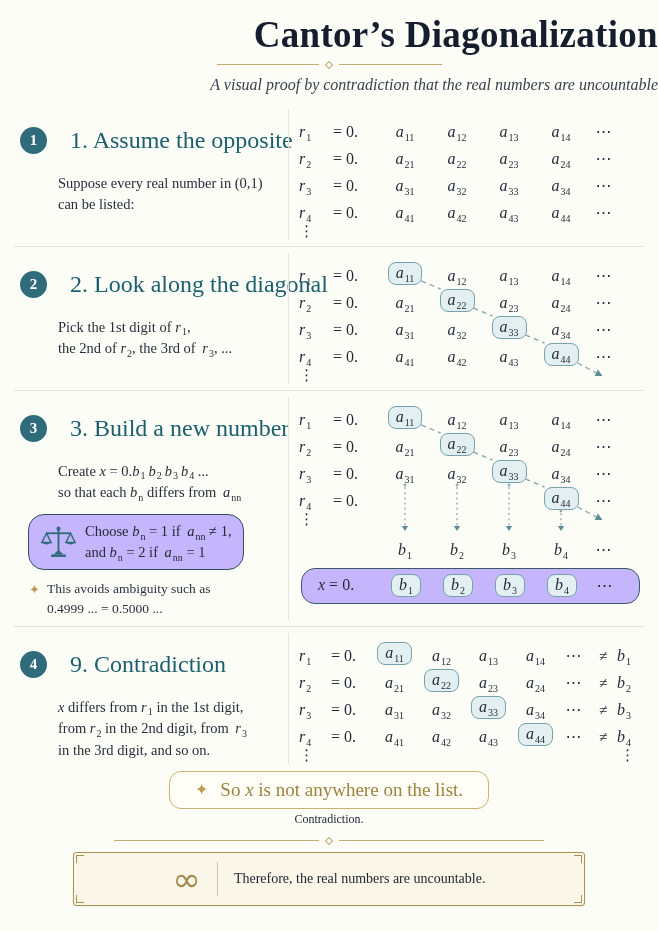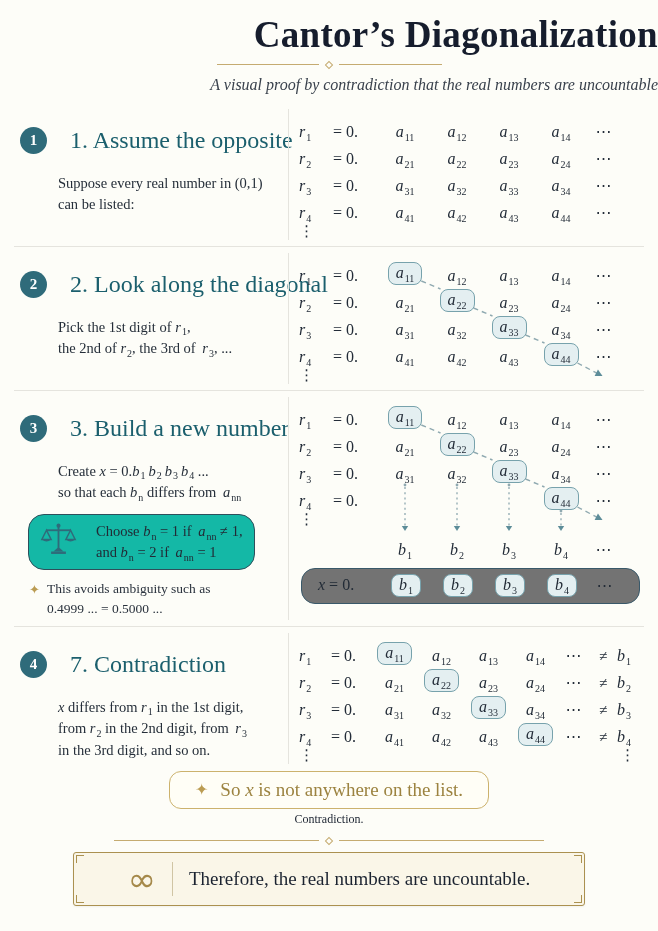--- a/index.html
+++ b/index.html
@@ -56,48 +56,48 @@
   .m-vdots{font-size:15px}
   .m-brow{height:30px;margin-top:1px}
   .hl-box{border:1.2px solid var(--hl-border);background:var(--hl-fill);border-radius:8px;padding:0 7px 1px;line-height:20px}
   .matrix.compact .m-label{width:32px}
   .matrix.compact .m-eq{width:40px}
   .matrix.compact .m-cell{width:47px}
   .matrix.compact .m-dots{width:30px}
   .m-overlay{position:absolute;left:0;top:0;pointer-events:none;overflow:visible}
 
   
-  .rule-box{display:flex;gap:19px;border:1.5px solid #2e4f5b;border-radius:16px;
-            padding:6px 11px;margin:10px 0 9px 8px;width:fit-content;background:#14b8a6}
+  .rule-box{display:flex;align-items:center;gap:8px;border:1.5px solid #2e4f5b;border-radius:16px;
+            padding:6px 11px;margin:10px 0 9px 8px;width:fit-content;background:#c4b5fd}
   .rule-text{font-size:14.5px;line-height:1.45;margin:0}
   .note{display:flex;gap:7px;margin:3px 0 0 9px;font-size:13.5px;line-height:1.5;color:#2a323d}
   .note .star{color:var(--gold);font-size:13px;margin-top:1px}
 
   .x-box{display:flex;align-items:center;border:1.5px solid #39596a;border-radius:14px;
-         padding:5px 8px 6px 2px;margin:9px 6px 0 2px;background:#737373;font-size:16px}
+         padding:5px 8px 6px 2px;margin:9px 6px 0 2px;background:#c4b5fd;font-size:16px}
   .x-label{width:76px;padding-left:14px}
 
   
   footer{text-align:center}
   .so-box{display:inline-flex;align-items:center;gap:12px;border:1.5px solid var(--gold-border);
           background:#fffef6;border-radius:12px;padding:7px 25px;margin:7px auto 0;font-size:19px;color:var(--gold-text)}
   .so-box .star{font-size:16px;color:var(--gold)}
   .assumed{margin:10px 0 0;font-size:15px;color:var(--navy-text)}
   .contra{margin:3px 0 0;font-size:12px;color:var(--navy-text)}
   .final-box{position:relative;display:flex;align-items:center;justify-content:center;gap:16px;width:512px;
              margin:8px auto 0;padding:9px 14px;background:var(--cream);border:1.5px solid #ab9150;
              border-radius:3px;box-shadow:0 1px 2px rgba(0,0,0,.05)}
   .corner{position:absolute;width:8px;height:8px;border:1.5px solid #ab9150}
   .corner.tl{top:2px;left:2px;border-right:none;border-bottom:none}
   .corner.tr{top:2px;right:2px;border-left:none;border-bottom:none}
   .corner.bl{bottom:2px;left:2px;border-right:none;border-top:none}
   .corner.br{bottom:2px;right:2px;border-left:none;border-top:none}
   .infinity{font-size:34px;color:#a5894a;line-height:1;font-family:"DejaVu Sans","Liberation Sans",sans-serif}
   .vline{width:1px;height:34px;background:#d0c5a4}
-  .final-text{font-size:19px;color:var(--navy-text)}
+  .final-text{font-size:14px;color:var(--navy-text)}
 </style>
 </head>
 <body>
 
 <div class="page">
   <header>
     <h1>Cantor’s Diagonalization</h1>
     <div class="orn-divider">
       <span class="line"></span>
       <span class="diamond"></span>
@@ -436,21 +436,21 @@
             <span class="m-dots">⋯</span>
           </div>
       </div>
     </section>
     <hr class="sep">
 
     <section class="step">
       <div class="left">
         <div class="step-head">
           <span class="badge">4</span>
-          <h2>7. Contradiction</h2>
+          <h2>9. Contradiction</h2>
         </div>
         <p class="step-body"><span class="var">x</span> differs from <span class="var">r</span><sub class="msub">1</sub> in the 1st digit,<br>from <span class="var">r</span><sub class="msub">2</sub> in the 2nd digit, from <span class="var">r</span><sub class="msub">3</sub><br>in the 3rd digit, and so on.</p>
       </div>
       <div class="right">
         <div class="matrix compact">
             <div class="m-row">
               <span class="m-label"><span class="var">r</span><sub class="msub">1</sub></span>
               <span class="m-eq">= 0.</span>
               <span class="m-cell">
                 <span class="hl-box"><span class="var">a</span><sub class="msub">11</sub></span>

